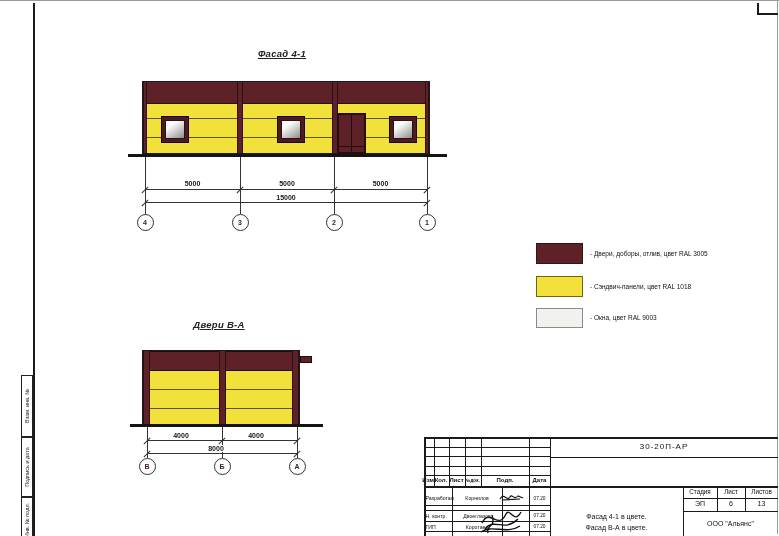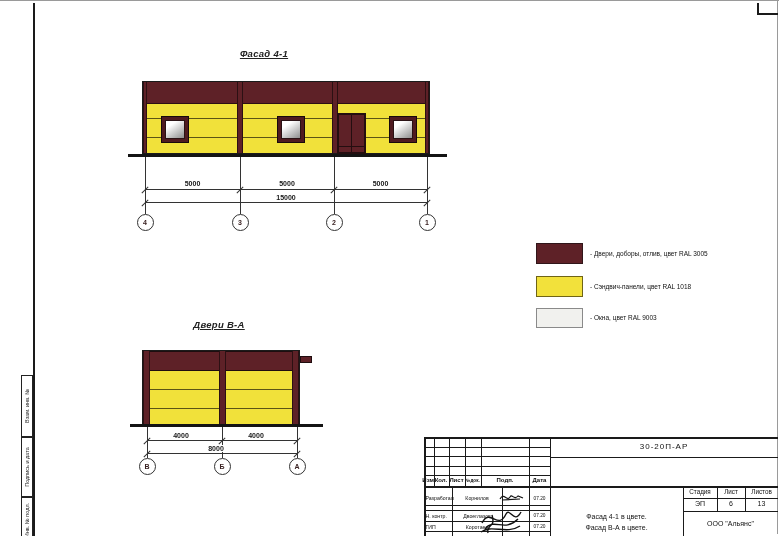--- a/index.html
+++ b/index.html
@@ -37,21 +37,21 @@
 <div class="vl" style="left:757px;top:3px;height:11px;width:1.5px"></div>
 <div class="hl" style="left:757px;top:13px;width:21px;height:1.5px"></div>
 
 <div class="abs" style="left:20.5px;top:375px;width:12.5px;height:62px;border:1px solid #222;box-sizing:border-box"></div>
 <div class="abs" style="left:20.5px;top:437px;width:12.5px;height:60px;border:1px solid #222;box-sizing:border-box"></div>
 <div class="abs" style="left:20.5px;top:497px;width:12.5px;height:43px;border:1px solid #222;box-sizing:border-box"></div>
 <div class="vtxt" style="left:27px;top:406px">Взам. инв. №</div>
 <div class="vtxt" style="left:27px;top:467px">Подпись и дата</div>
 <div class="vtxt" style="left:27px;top:520px">Инв. № подл.</div>
 
-<div class="ftitle" style="left:264px;top:48px">Фасад 4-1</div>
+<div class="ftitle" style="left:282px;top:48px">Фасад 4-1</div>
 
 <div class="building" style="left:142px;top:81px;width:288px;height:73px">
   <div class="band" style="height:21px"></div>
   <div class="joint" style="top:36px"></div>
   <div class="joint" style="top:55px"></div>
   <div class="strip" style="left:0;width:4px"></div>
   <div class="strip" style="left:94px;width:6px"></div>
   <div class="strip" style="left:189px;width:6px"></div>
   <div class="strip" style="right:0;width:4px"></div>
   <div class="window" style="left:18px;top:34px">

